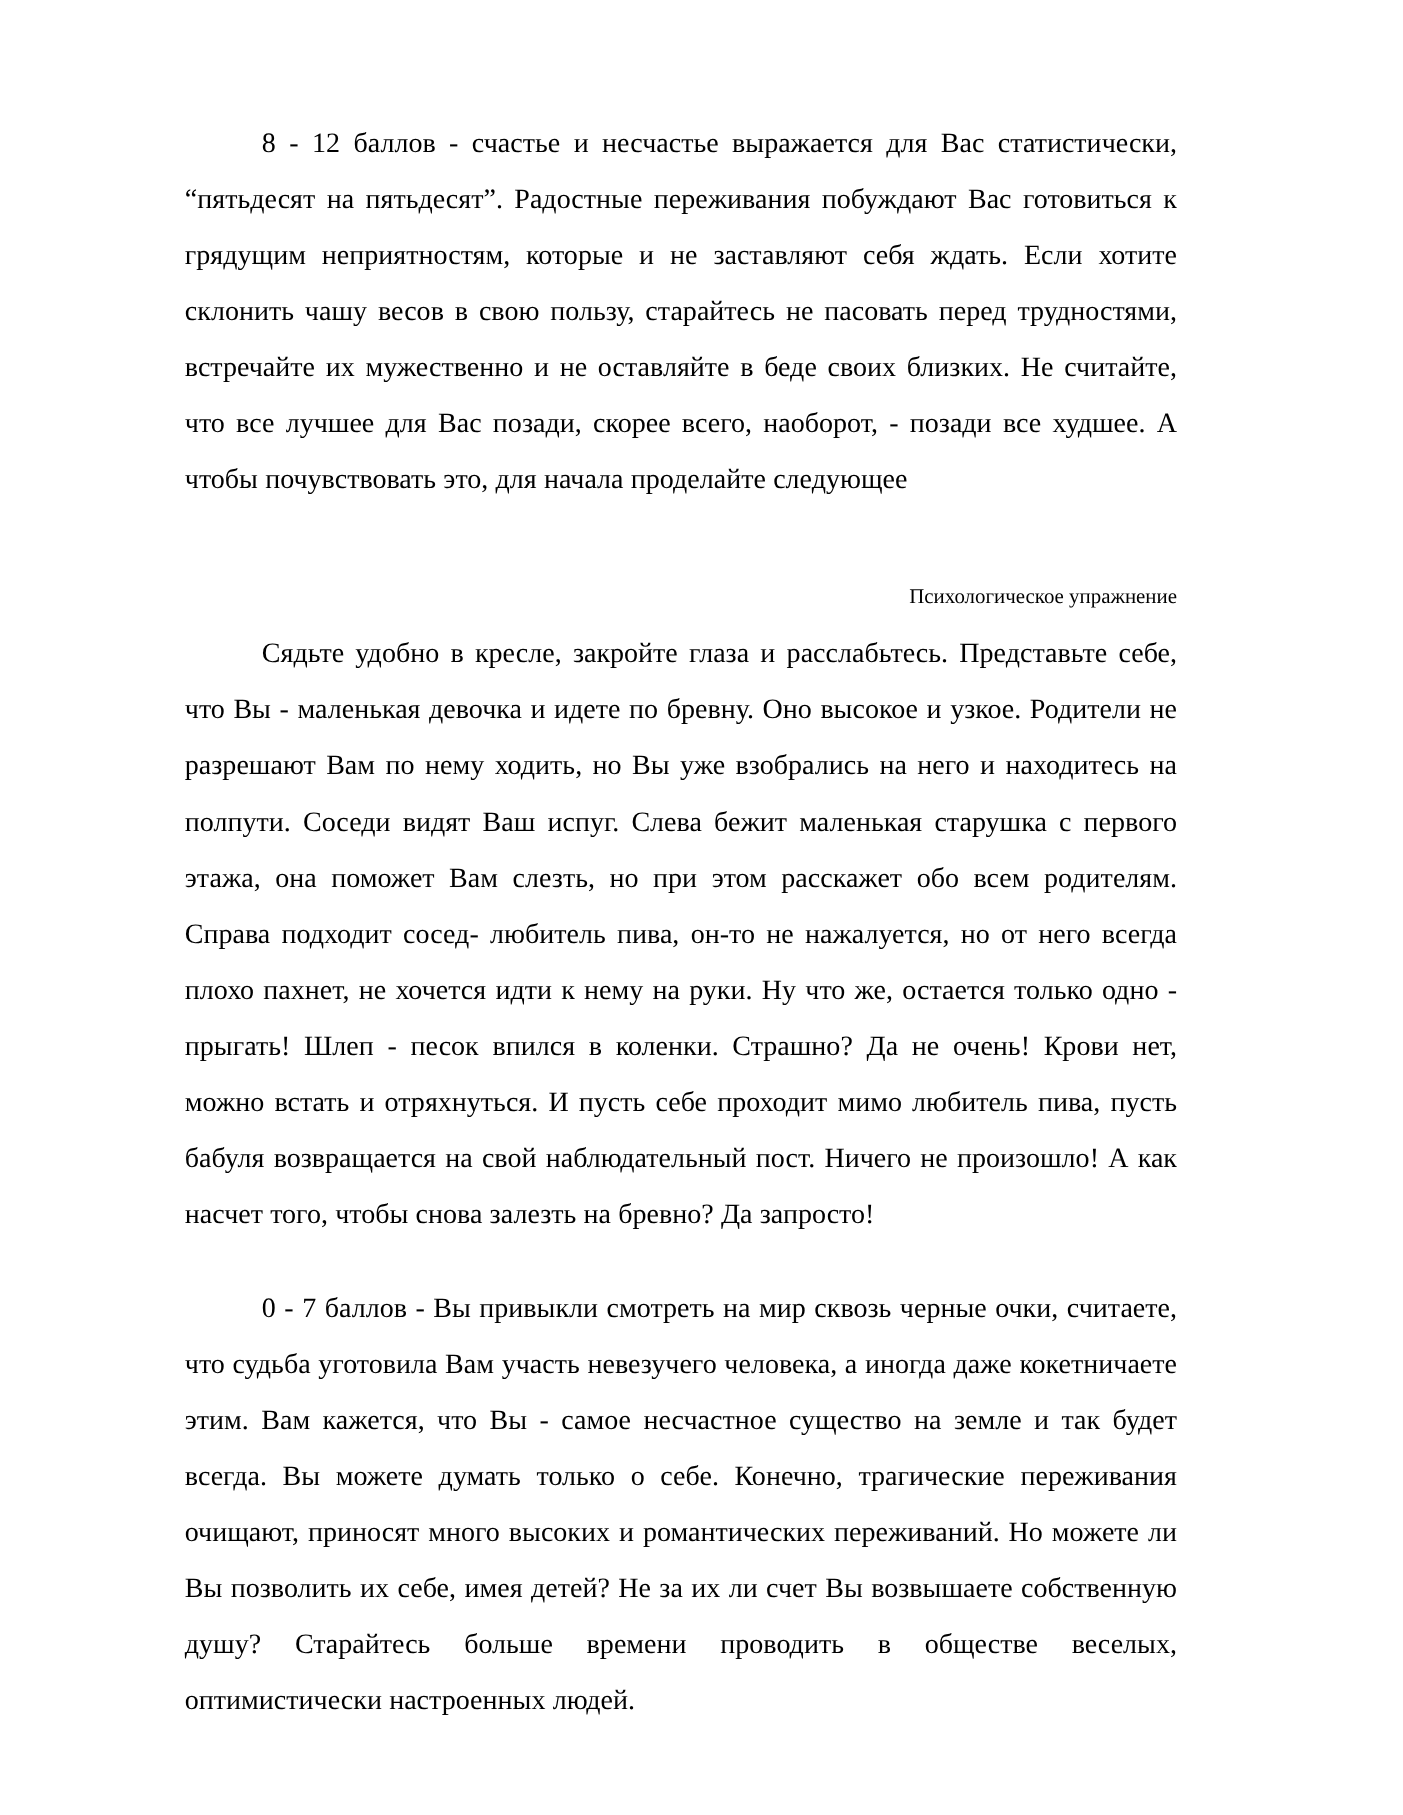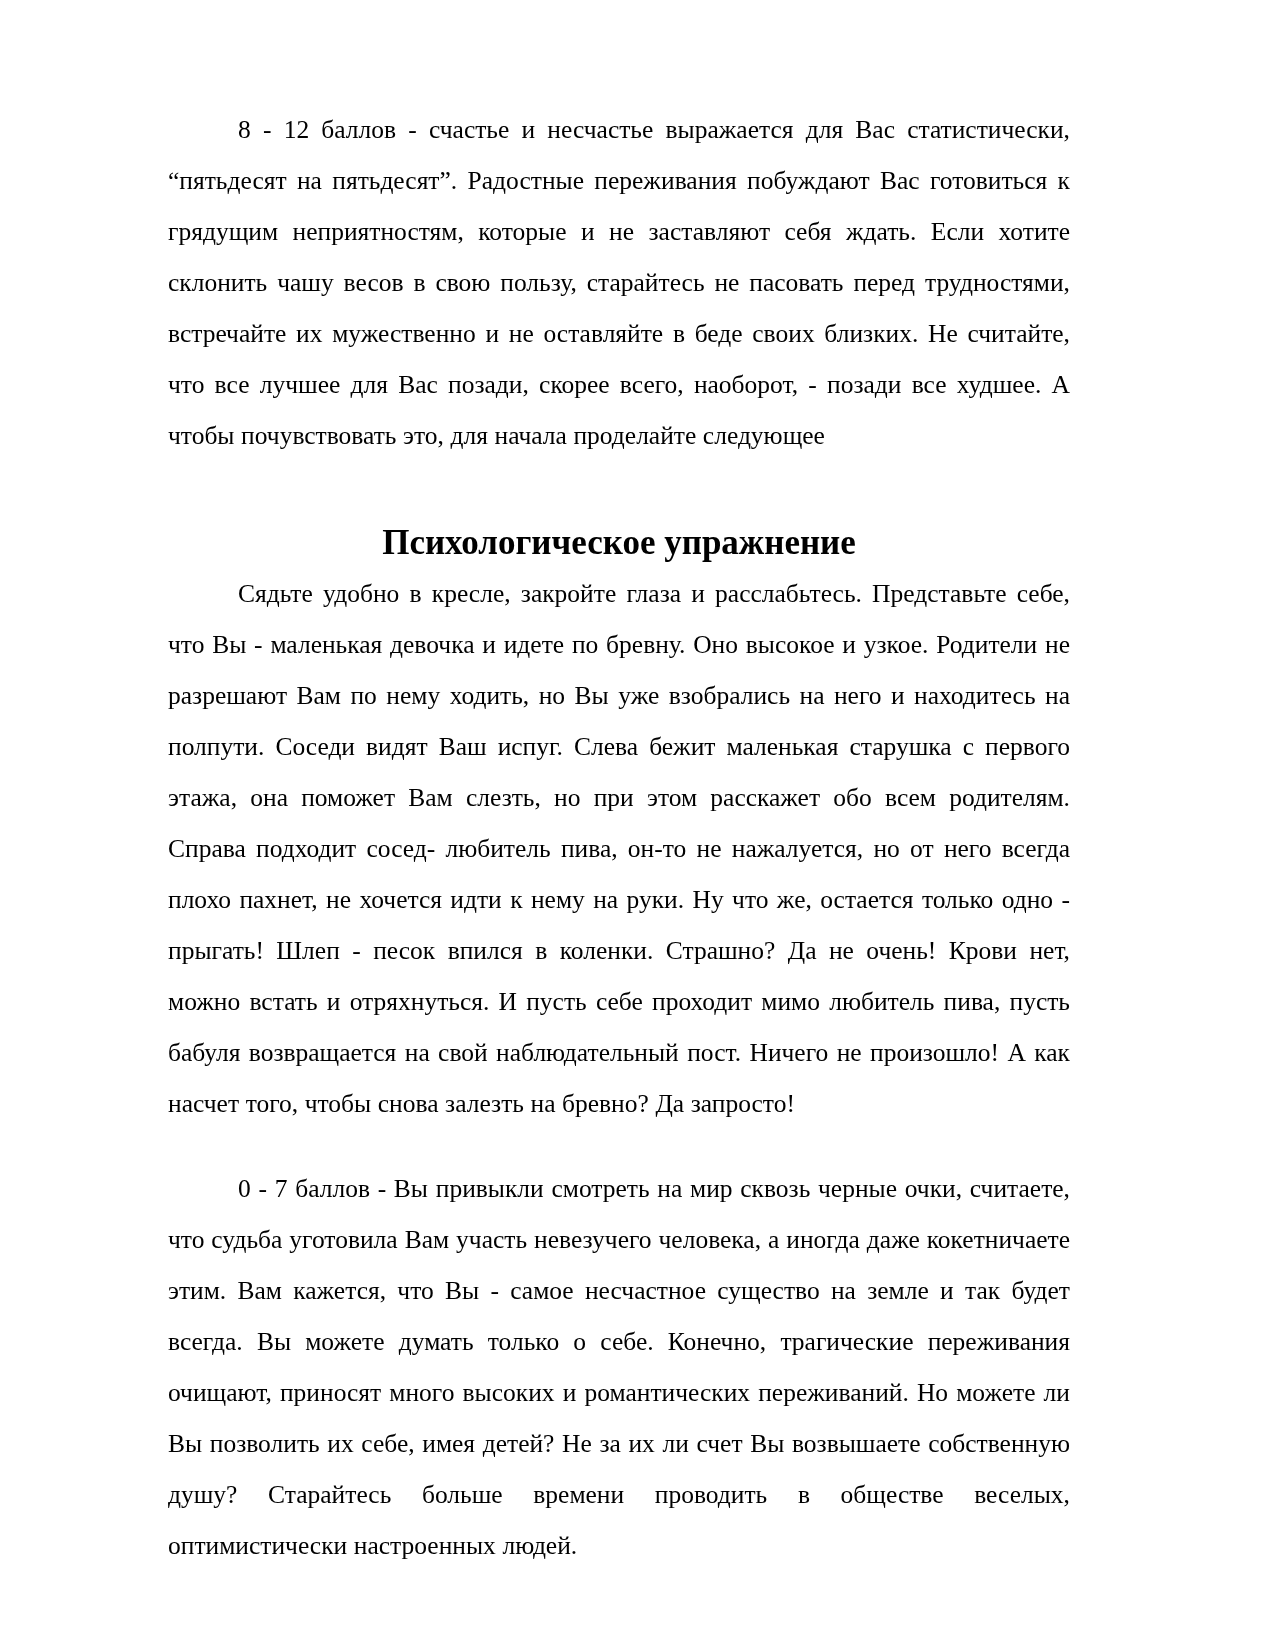--- a/index.html
+++ b/index.html
@@ -31,24 +31,24 @@
     font-size: 25.5px;
     line-height: 51px;
     text-align: justify;
     text-justify: inter-word;
     text-indent: 70px;
     hyphens: none;
     word-spacing: 0.2px;
   }
   h2.section-heading {
     margin: 0;
-    font-size: 35px;
+    font-size: 19px;
     line-height: 51px;
-    font-weight: bold;
-    text-align: center;
+    font-weight: normal;
+    text-align: right;
     text-indent: 0;
   }
   .gap-sm { height: 34px; }
   .gap-md { height: 56px; }
 </style>
 </head>
 <body>
 
 <div class="page">
   <div class="content">

